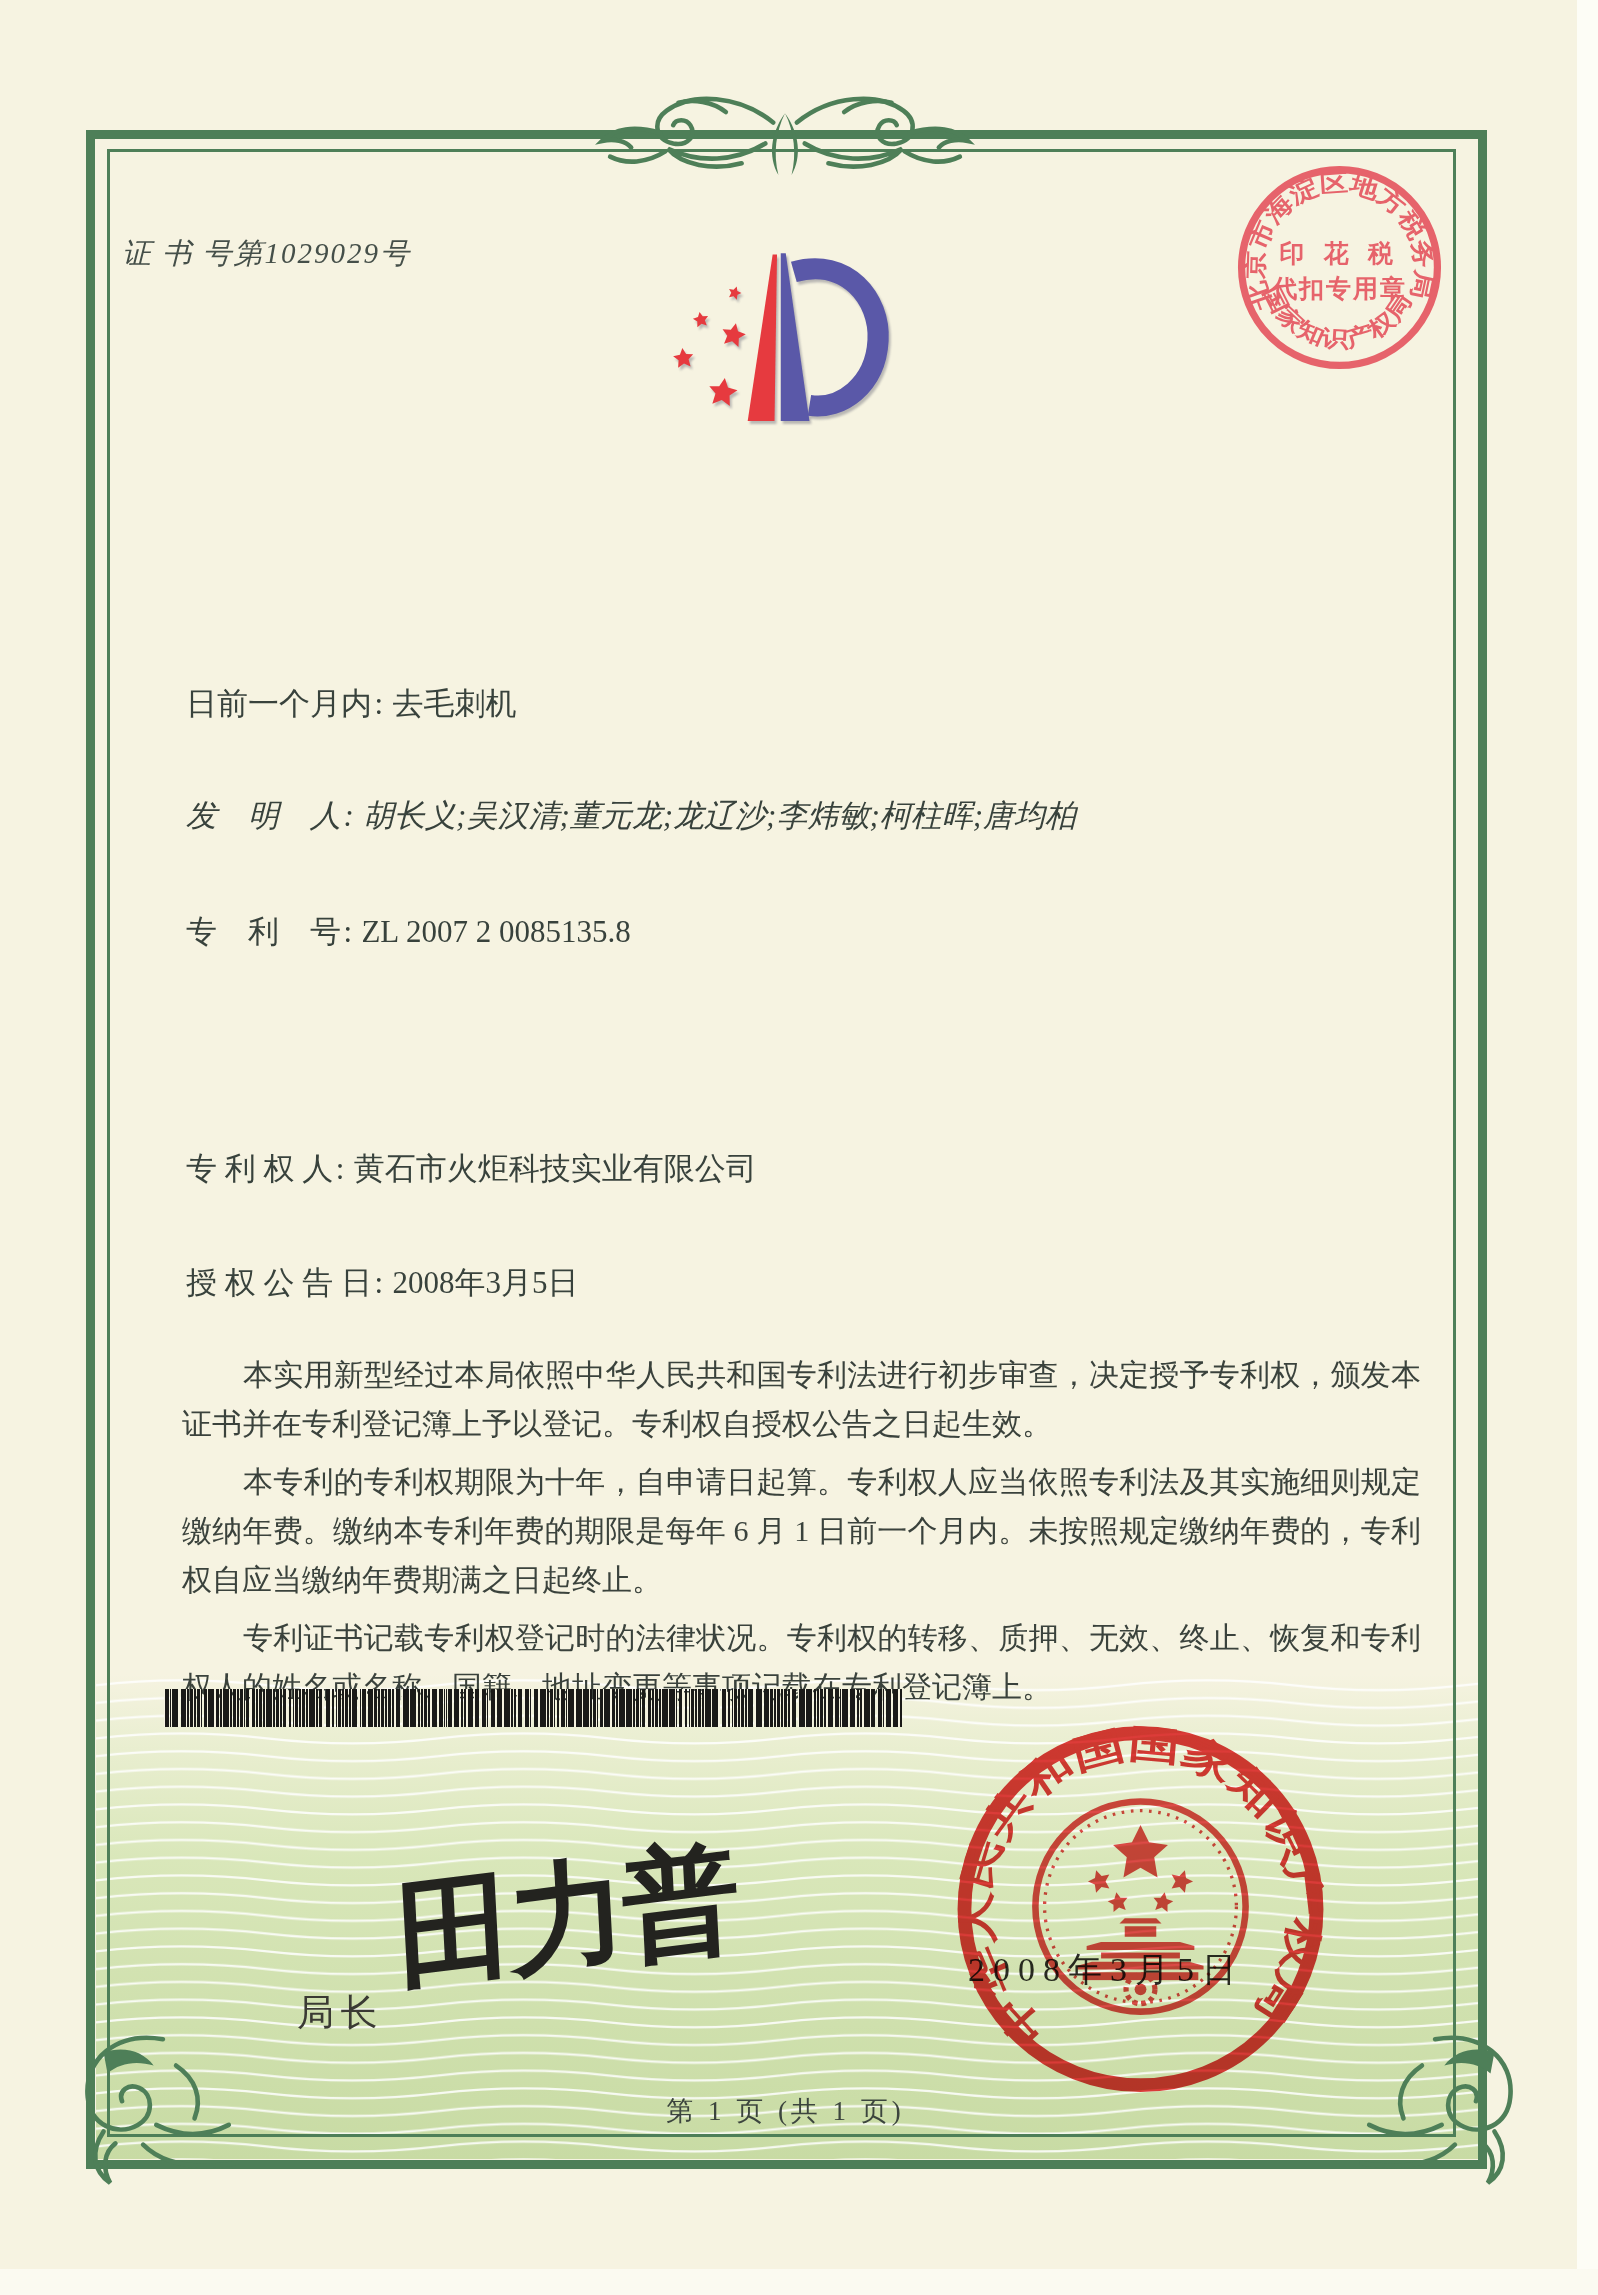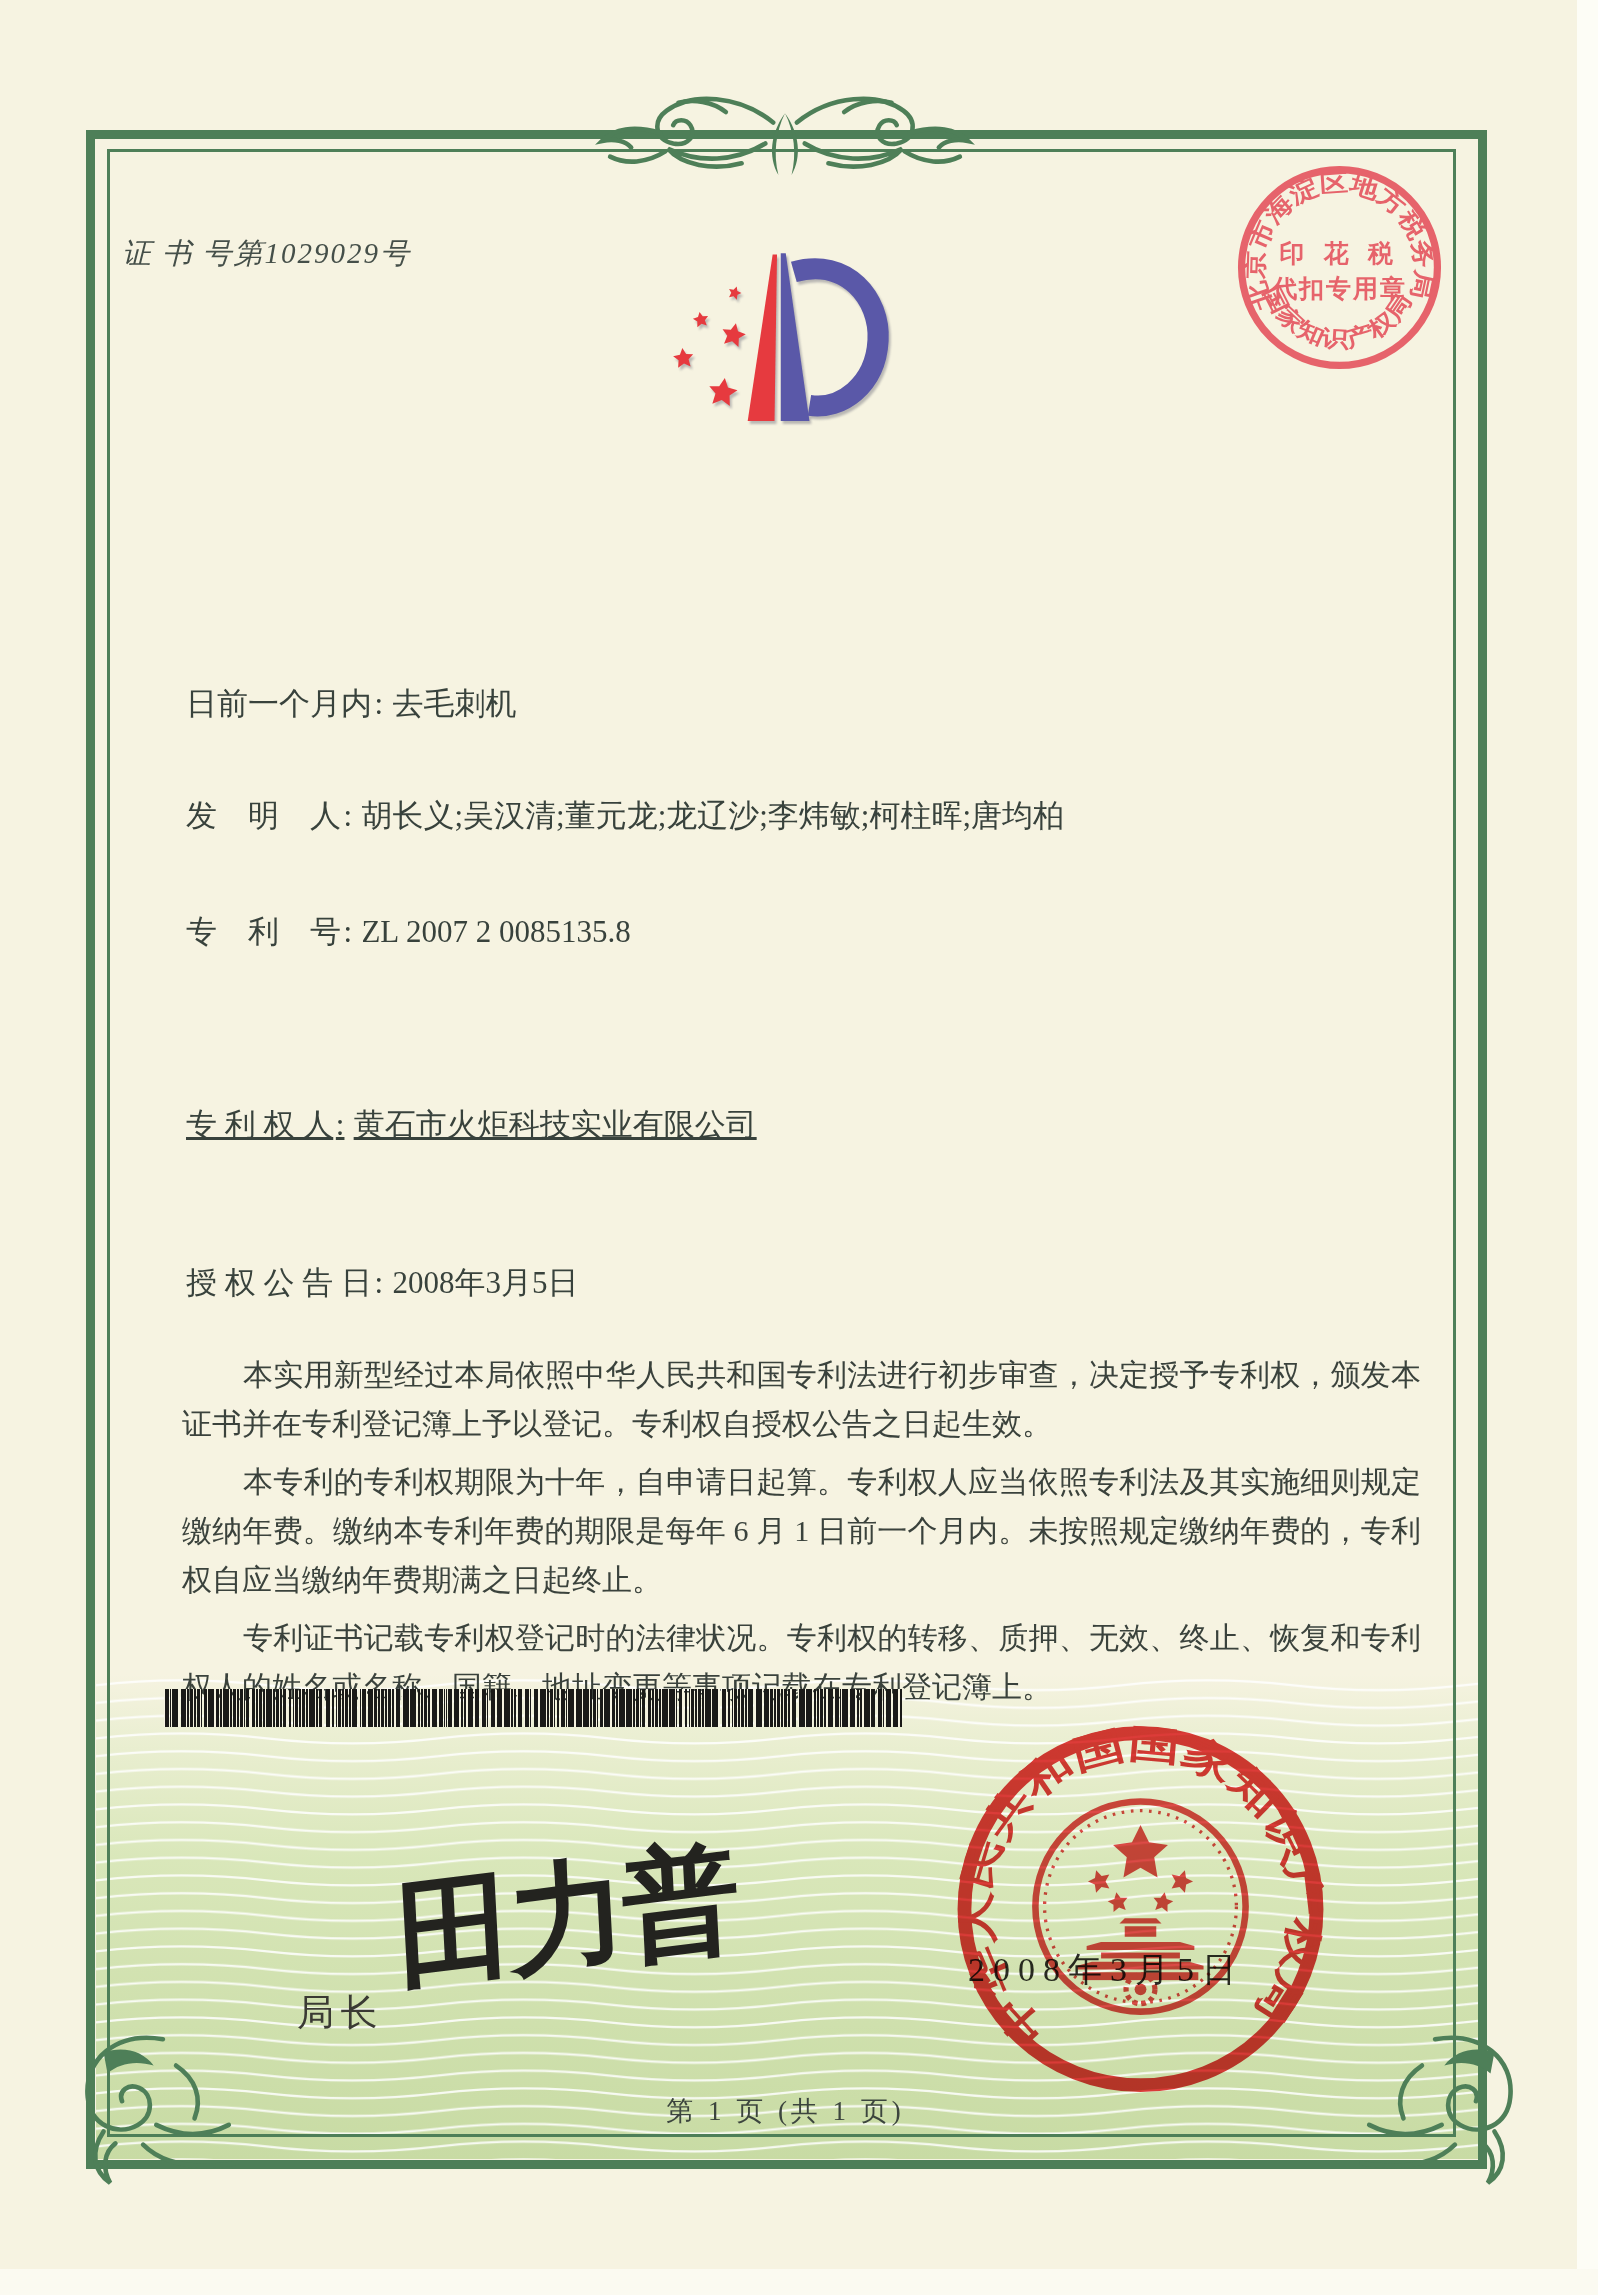--- a/index.html
+++ b/index.html
@@ -32,21 +32,21 @@
     filter:drop-shadow(2.6px 3.3px 1.3px rgba(110,110,125,.45));}
 
   .tax-stamp{position:absolute;left:1235px;top:163px;width:209px;height:209px;z-index:4;
     mix-blend-mode:multiply;opacity:.92;}
 
   .title{position:absolute;left:128px;top:481px;width:1315px;text-align:center;
     font-size:70px;font-weight:700;letter-spacing:26px;color:#2f3433;z-index:3;}
 
   .frow{position:absolute;left:186px;font-size:31px;color:#38423c;z-index:3;white-space:nowrap;}
   .fcolon{margin:0 9.2px 0 2.6px;}
-  .r0{top:683px;} .r1{top:795px;} .r2{top:911px;} .r3{top:1031px;} .r4{top:1104px;text-decoration:underline;} .r5{top:1262px;}
+  .r0{top:683px;} .r1{top:795px;font-style:italic;} .r2{top:911px;} .r3{top:1031px;} .r4{top:1148px;} .r5{top:1262px;}
 
   .paras{position:absolute;left:182px;top:1350px;width:1239px;z-index:3;}
   .paras p{margin:0 0 9.2px 0;font-size:30px;line-height:49px;text-align:justify;
     text-indent:61px;color:#3a423c;}
 
   .barcode{position:absolute;left:164px;top:1689px;width:738px;height:38px;z-index:3;
     background:
       repeating-linear-gradient(90deg,#f6f3e1 0 1.3px,transparent 1.3px 7.2px),
       repeating-linear-gradient(90deg,#1a1a18 0 2px,transparent 2px 3.3px),
       repeating-linear-gradient(90deg,#1a1a18 0 1.3px,transparent 1.3px 6px),

